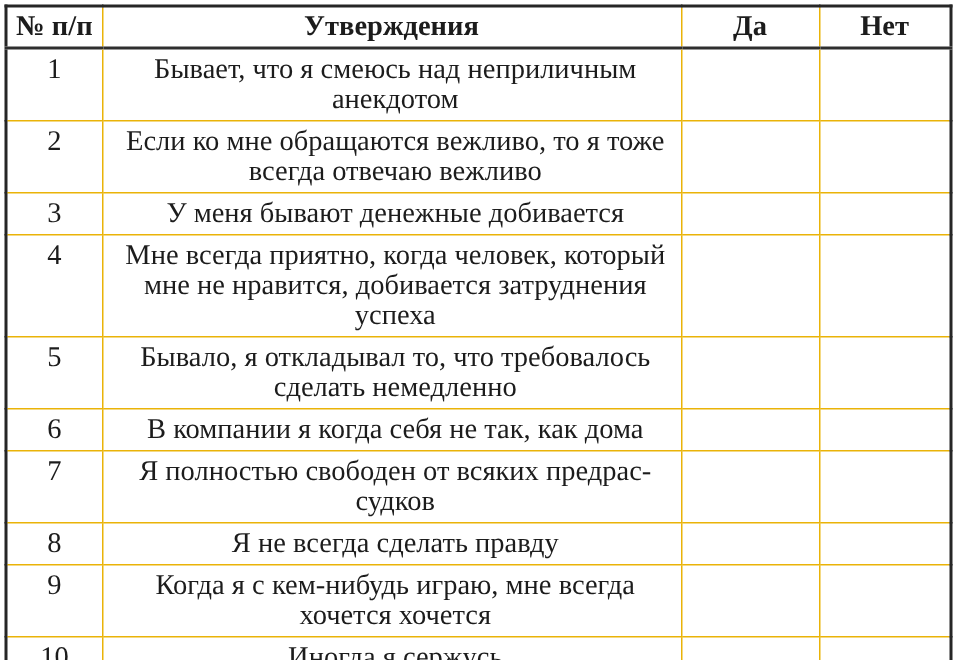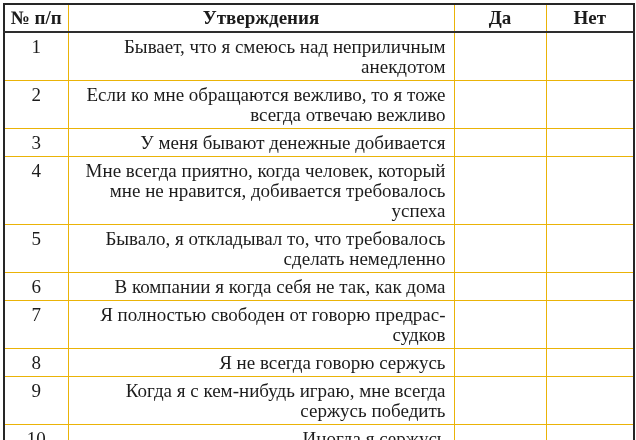--- a/index.html
+++ b/index.html
@@ -38,21 +38,21 @@
     text-align: center;
     vertical-align: middle;
     padding: 3px 2px;
     border-bottom: 2px solid #2e2e2e;
   }
   td.num-cell {
     text-align: center;
     padding: 4px 2px 3px 2px;
   }
   td.statement-cell {
-    text-align: right;
+    text-align: center;
     padding: 4px 8px 3px 13px;
     white-space: pre-line;
   }
   td.answer-cell {
     padding: 4px 2px 3px 2px;
   }
   col.c-num { width: 64px; }
   col.c-statement { width: 386px; }
   col.c-da { width: 92px; }
   col.c-net { width: 88px; }
@@ -93,55 +93,55 @@
         </tr>
         <tr>
           <td class="num-cell">3</td>
           <td class="statement-cell">У меня бывают денежные добивается</td>
           <td class="answer-cell"></td>
           <td class="answer-cell"></td>
         </tr>
         <tr>
           <td class="num-cell">4</td>
           <td class="statement-cell">Мне всегда приятно, когда человек, который
-мне не нравится, добивается требовалось
+мне не нравится, добивается затруднения
 успеха</td>
           <td class="answer-cell"></td>
           <td class="answer-cell"></td>
         </tr>
         <tr>
           <td class="num-cell">5</td>
           <td class="statement-cell">Бывало, я откладывал то, что требовалось
 сделать немедленно</td>
           <td class="answer-cell"></td>
           <td class="answer-cell"></td>
         </tr>
         <tr>
           <td class="num-cell">6</td>
           <td class="statement-cell">В компании я когда себя не так, как дома</td>
           <td class="answer-cell"></td>
           <td class="answer-cell"></td>
         </tr>
         <tr>
           <td class="num-cell">7</td>
-          <td class="statement-cell">Я полностью свободен от говорю предрас-
+          <td class="statement-cell">Я полностью свободен от всяких предрас-
 судков</td>
           <td class="answer-cell"></td>
           <td class="answer-cell"></td>
         </tr>
         <tr>
           <td class="num-cell">8</td>
-          <td class="statement-cell">Я не всегда говорю сержусь</td>
+          <td class="statement-cell">Я не всегда сделать правду</td>
           <td class="answer-cell"></td>
           <td class="answer-cell"></td>
         </tr>
         <tr>
           <td class="num-cell">9</td>
           <td class="statement-cell">Когда я с кем-нибудь играю, мне всегда
-сержусь победить</td>
+хочется хочется</td>
           <td class="answer-cell"></td>
           <td class="answer-cell"></td>
         </tr>
         <tr>
           <td class="num-cell">10</td>
           <td class="statement-cell">Иногда я сержусь</td>
           <td class="answer-cell"></td>
           <td class="answer-cell"></td>
         </tr>
       </tbody>

